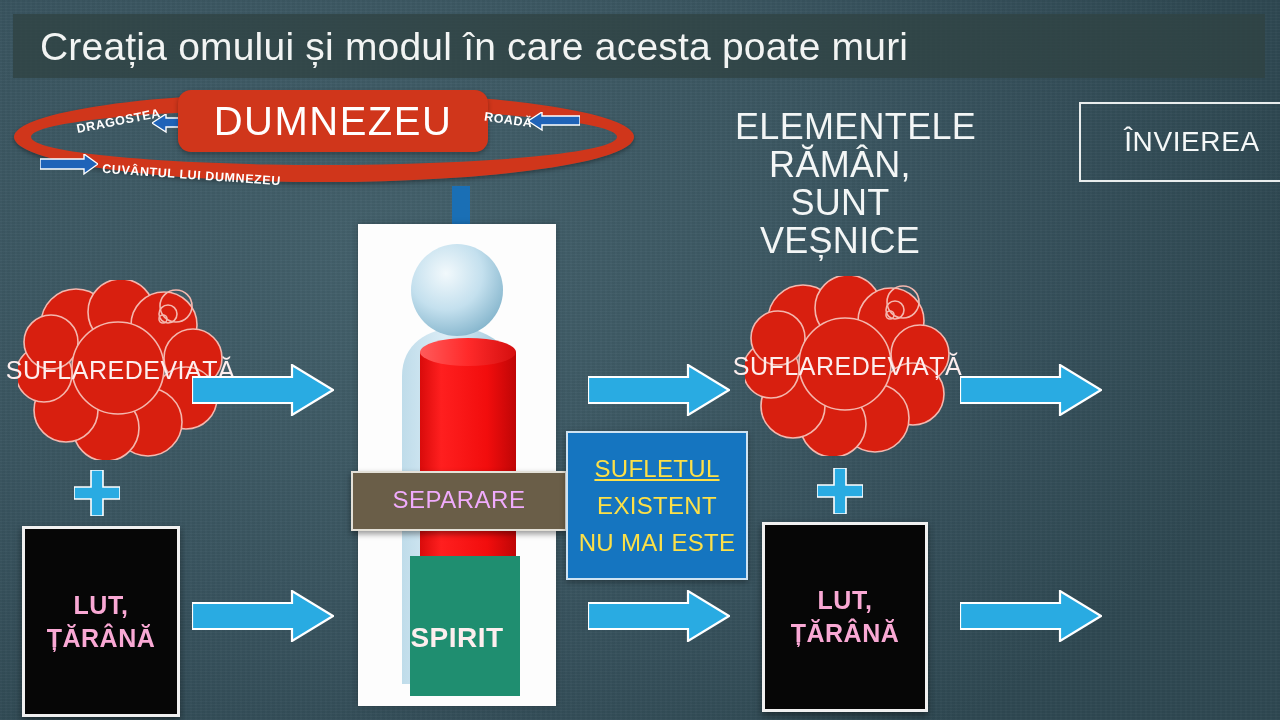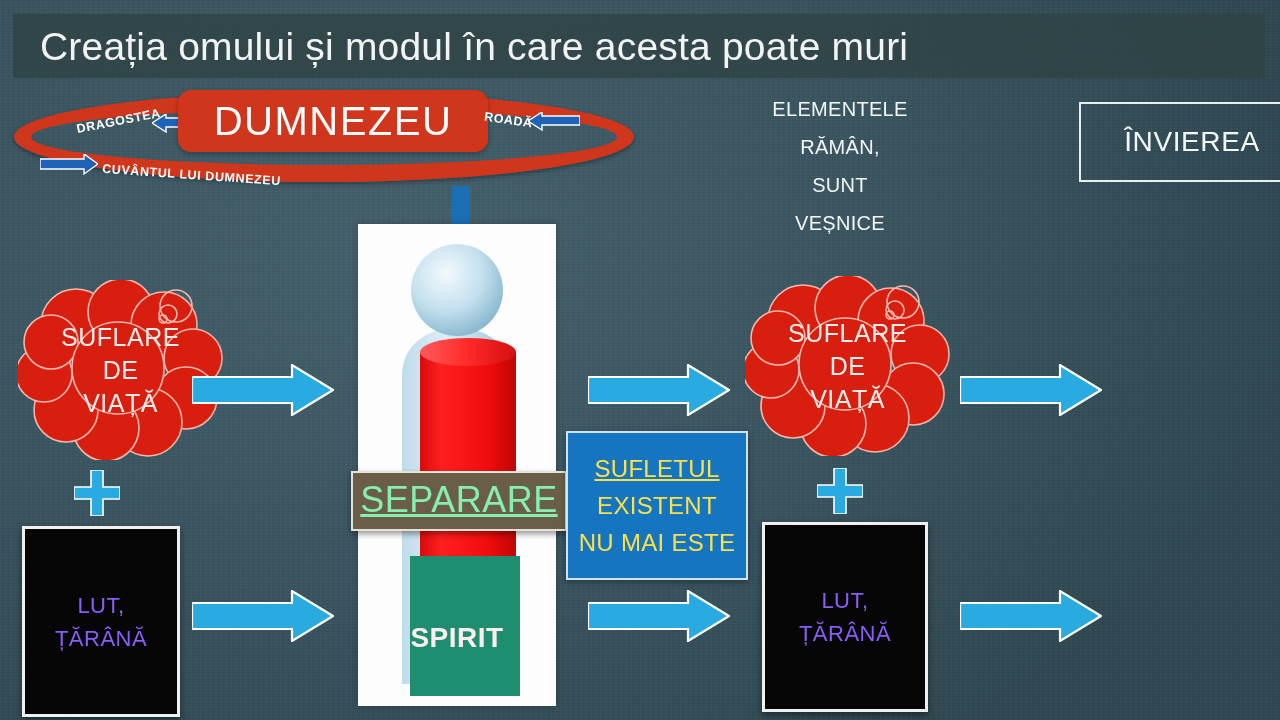--- a/index.html
+++ b/index.html
@@ -70,65 +70,65 @@
     position:absolute;left:0;top:398px;width:198px;text-align:center;
     color:#fdeeee;font-size:28px;font-weight:700;letter-spacing:.5px;
   }
   
   #separare-box{
     position:absolute;left:351px;top:471px;width:212px;height:56px;
     background:#6a5e48;border:2px solid #e4e1d8;
     box-shadow:0 3px 6px rgba(0,0,0,.4);
   }
   #separare-label{
-    color:#86efac;font-size:36px;line-height:54px;text-align:center;
-    font-weight:300;letter-spacing:.5px;text-decoration:underline;
+    color:#f0abfc;font-size:24px;line-height:54px;text-align:center;
+    font-weight:300;letter-spacing:.5px;
   }
   
   .cloud{position:absolute;width:205px;height:180px;}
   .cloud-txt{
     position:absolute;left:0;top:0;width:205px;height:180px;
-    display:flex;flex-direction:column;justify-content:center;align-items:center;
+    display:flex;flex-direction:row;justify-content:center;align-items:center;
     color:#fdeeee;font-size:25px;line-height:33px;font-weight:300;
     letter-spacing:.5px;text-align:center;pointer-events:none;
   }
   #cloud-left{left:18px;top:280px;}
   #cloud-right{left:745px;top:276px;}
   
   .plus{position:absolute;width:46px;height:46px;}
   #plus-left{left:74px;top:470px;}
   #plus-right{left:817px;top:468px;}
   
   .black-box{
     position:absolute;background:#060606;border:3px solid #f0f0f0;
     box-shadow:0 3px 7px rgba(0,0,0,.45);
     display:flex;align-items:center;justify-content:center;
   }
   .black-box span{
-    color:#8b5cf6;font-size:22px;line-height:33px;font-weight:400;
+    color:#f9a8d4;font-size:25px;line-height:33px;font-weight:700;
     text-align:center;letter-spacing:.5px;
   }
   #black-left{left:22px;top:526px;width:152px;height:185px;}
   #black-right{left:762px;top:522px;width:160px;height:184px;}
   
   #suflet-gone{
     position:absolute;left:566px;top:431px;width:178px;height:145px;
     background:#1575c0;border:2px solid #cfe3f2;
     box-shadow:0 2px 6px rgba(0,0,0,.35);
     display:flex;flex-direction:column;align-items:center;justify-content:center;
   }
   #suflet-gone span{
     color:#fde047;font-size:24px;line-height:37px;font-weight:300;
     text-align:center;letter-spacing:.3px;
   }
   #sg-line1{text-decoration:underline;}
   
   #elemente{
-    position:absolute;left:735px;top:90px;width:210px;
-    color:#f3f6f6;font-size:20px;line-height:38px;font-weight:300;
+    position:absolute;left:735px;top:108px;width:210px;
+    color:#f3f6f6;font-size:36px;line-height:38px;font-weight:300;
     text-align:center;letter-spacing:.3px;
   }
   #invierea-box{
     position:absolute;left:1043px;top:102px;width:222px;height:76px;
     border:2px solid #e9eded;background:transparent;
     display:flex;align-items:center;justify-content:center;margin-left:36px;
   }
   #invierea-label{
     color:#f5f8f8;font-size:28px;font-weight:300;letter-spacing:.6px;
   }

